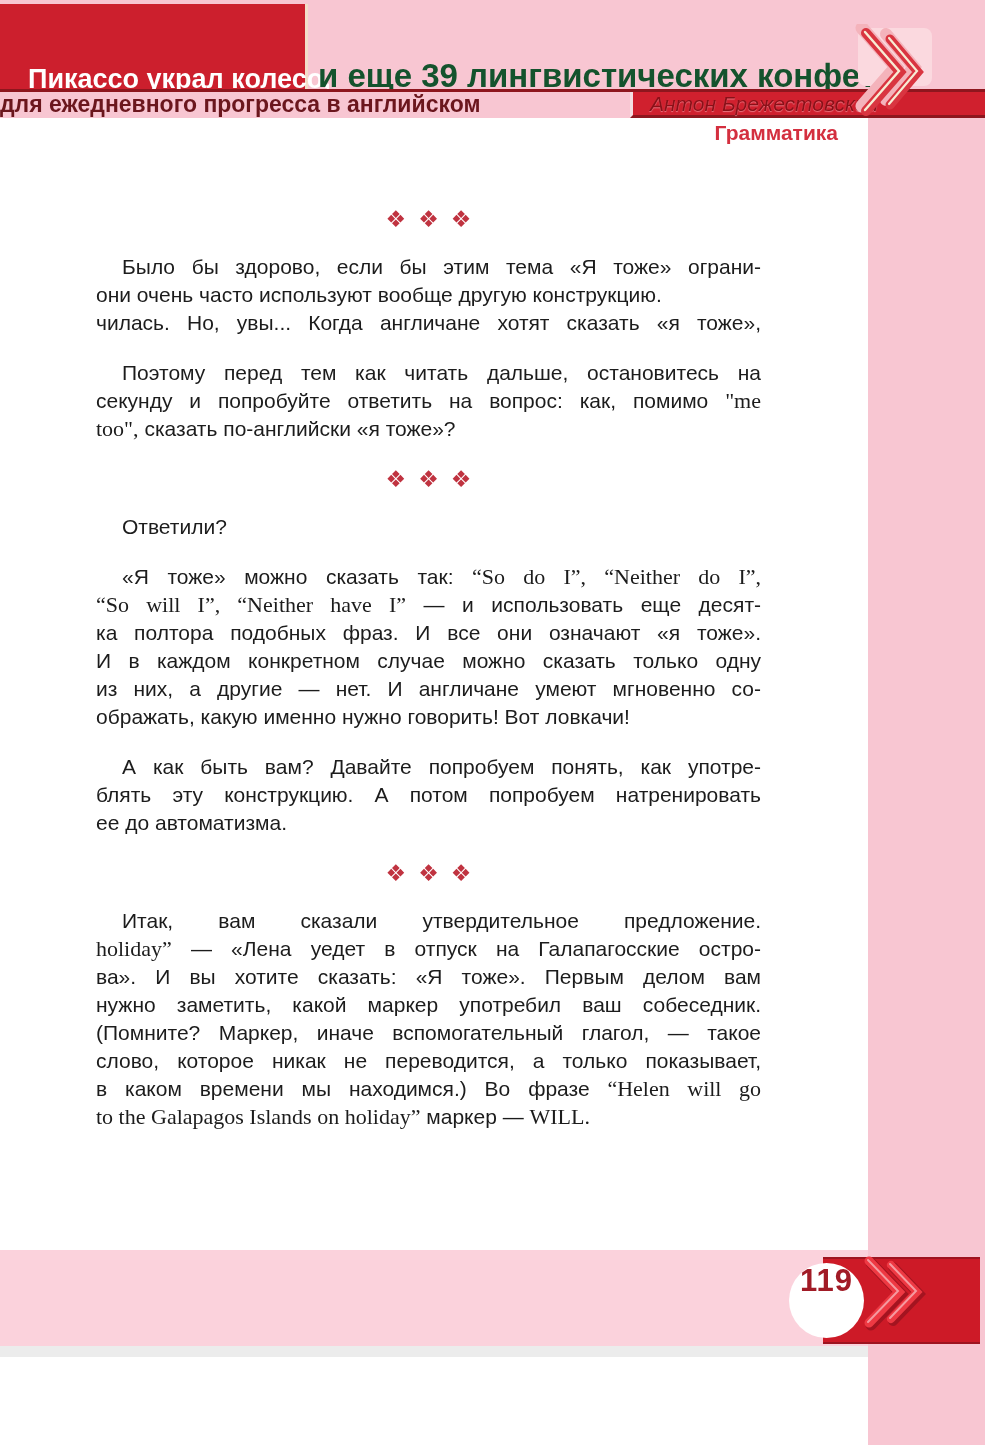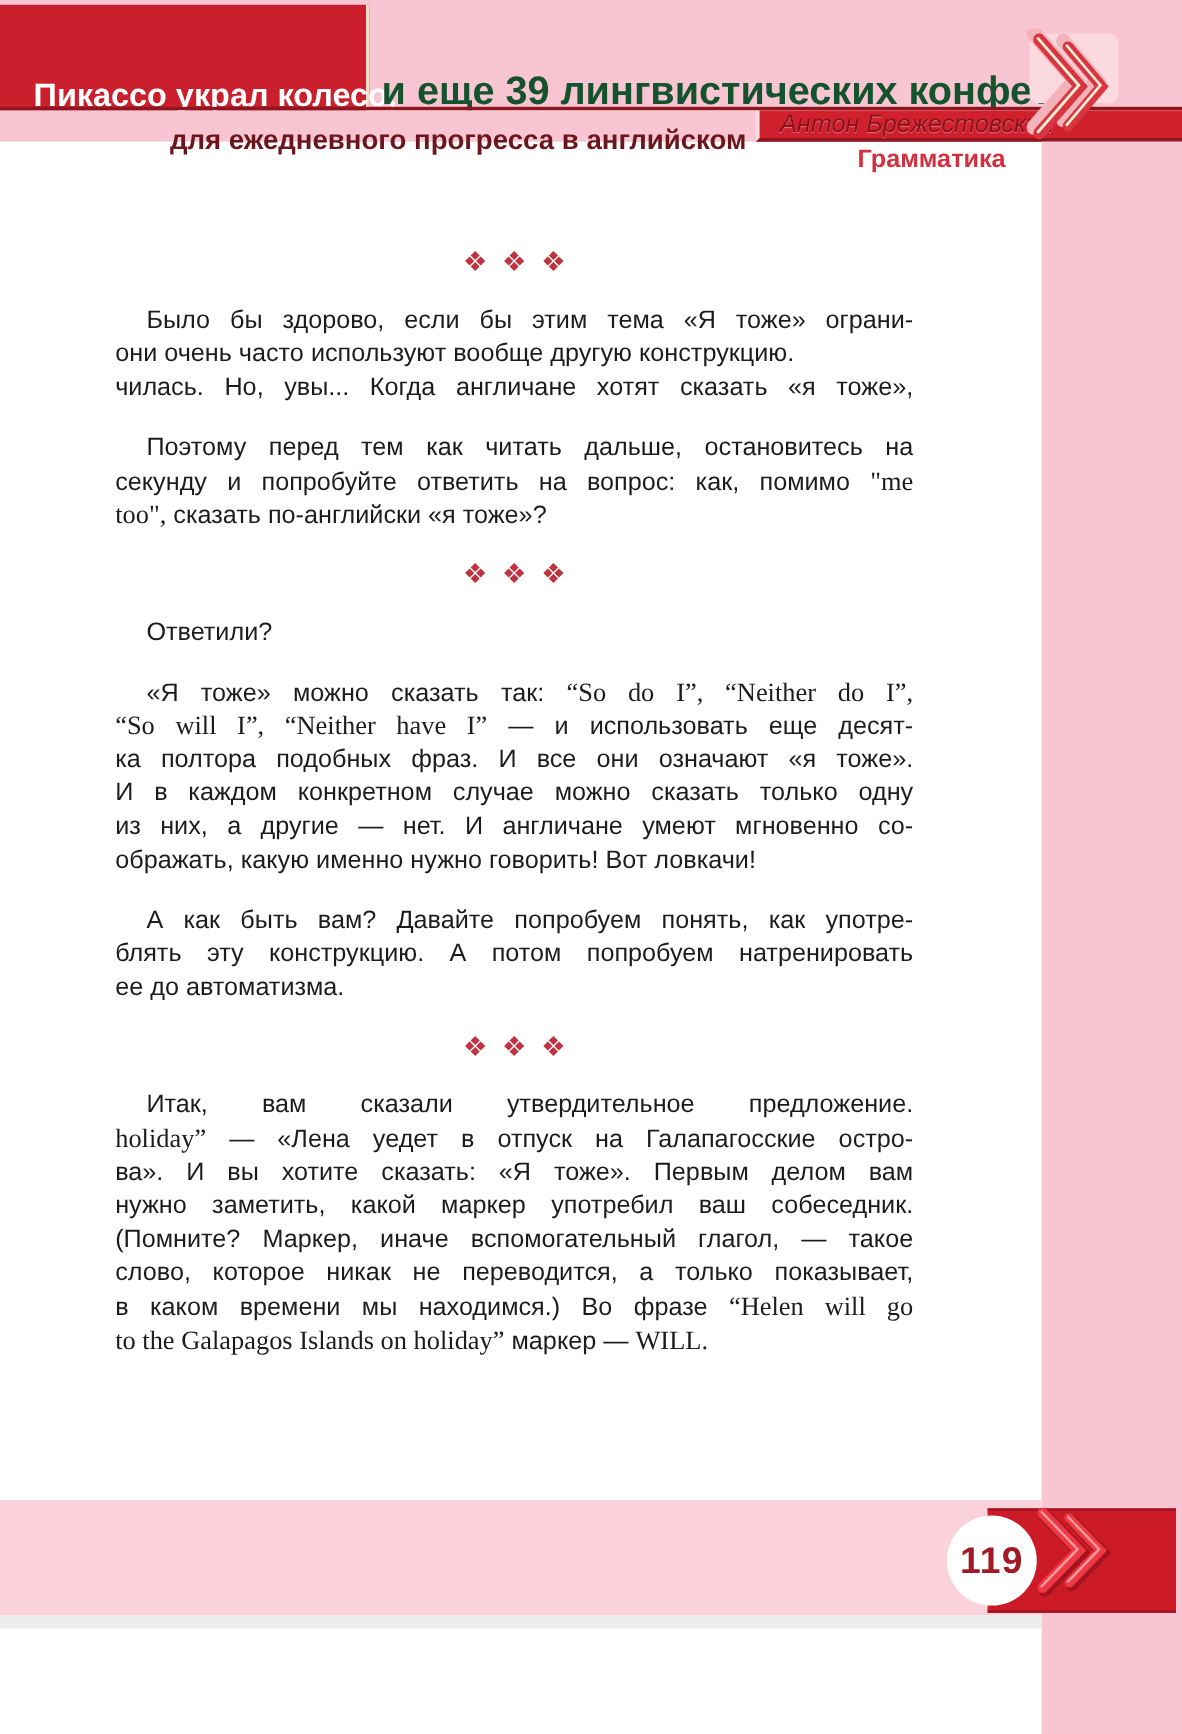--- a/index.html
+++ b/index.html
@@ -32,22 +32,21 @@
     padding:0 0 7px 10px;line-height:1;margin-top:21px;
   }
   .hline{
     position:absolute;left:0;top:89px;width:985px;height:3px;background:#8e161e;
   }
   .row2{
     position:absolute;left:0;top:92px;width:985px;height:26px;
     background:#f8c6d2;
   }
   .row2-left{
-    position:absolute;left:0;top:12px;width:622px;height:26px;
-    text-align:right;
+    position:absolute;left:0;top:0;width:622px;height:26px;
     color:#6b161d;font-size:23px;font-weight:bold;line-height:25px;white-space:nowrap;
   }
   .author-bar{
     position:absolute;left:630px;top:0;width:355px;height:23px;
     background:#d0202e;
     border-left:3px solid #f5dee2;
     border-bottom:3px solid #8e161e;
     padding-left:17px;
     line-height:23px;
   }
@@ -102,21 +101,21 @@
   }
   .red-block{
     position:absolute;left:823px;top:1257px;width:157px;height:87px;
     background:#cd1a27;
     border-top:2px solid #9e1420;border-bottom:2px solid #9e1420;
     box-sizing:border-box;
   }
   .page-badge{
     position:absolute;left:789px;top:1263px;width:75px;height:75px;
     background:#ffffff;border-radius:50%;
-    display:flex;align-items:center;justify-content:center;
+    display:flex;align-items:flex-start;justify-content:center;
   }
   .page-number{
     color:#a11b26;font-size:31px;font-weight:bold;letter-spacing:1px;
   }
 </style>
 </head>
 <body>
 
 <div class="page">
 

